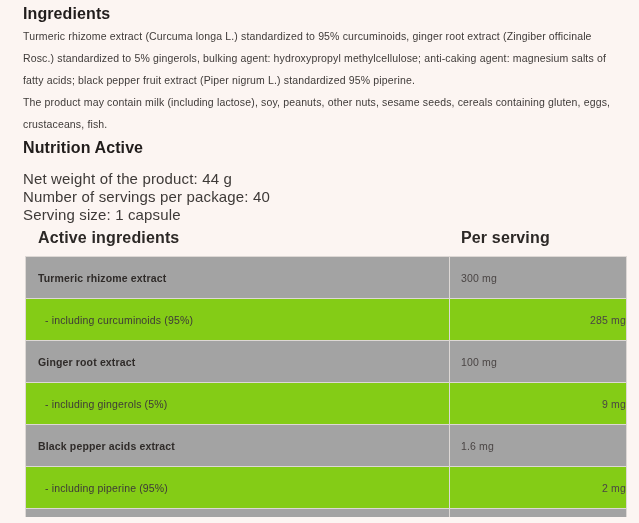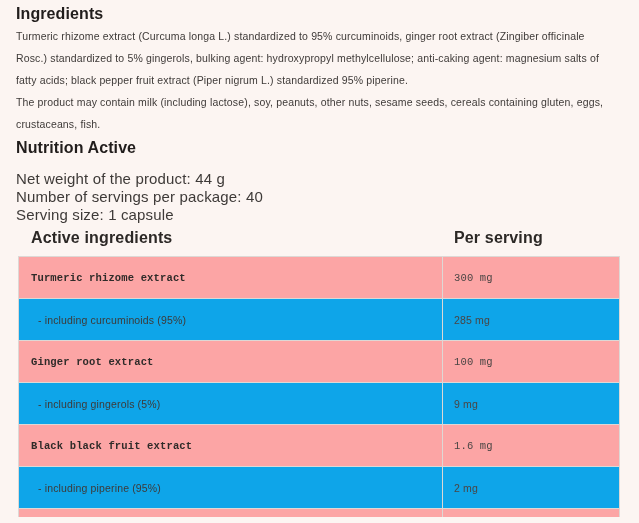--- a/index.html
+++ b/index.html
@@ -8,21 +8,21 @@
   }
   body {
     width: 639px;
     height: 523px;
     overflow: hidden;
     background: #fcf5f2;
     font-family: "Liberation Sans", sans-serif;
     color: #3e3a38;
   }
   .page {
-    padding: 3px 27px 0 16px;
+    padding: 3px 27px 0 23px;
     box-sizing: border-box;
     width: 639px;
   }
   h2.section-title {
     margin: 0;
     font-size: 16px;
     line-height: 21px;
     font-weight: 700;
     color: #211d1c;
     letter-spacing: 0.1px;
@@ -101,22 +101,22 @@
   }
   .nutri-row.row-main .col1 {
     font-weight: 700;
     color: #2f2b29;
   }
   .nutri-row.row-sub .col1 {
     padding-left: 19px;
     font-weight: 400;
     color: #3e3a38;
   }
-  .nutri-row.bg-white { background: #fca5a5; font-family: Liberation Mono, monospace; }
-  .nutri-row.bg-gray  { background: #0ea5e9; }
+  .nutri-row.bg-white { background: #a3a3a3; }
+  .nutri-row.bg-gray  { background: #84cc16; text-align: right; }
   .nutri-row.partial {
     height: 8px;
     border-bottom: none;
   }
   .nutri-row.partial .col1 {
     align-items: flex-start;
   }
 </style>
 </head>
 <body>
@@ -160,21 +160,21 @@
         <div class="col1">Ginger root extract</div>
         <div class="col2">100 mg</div>
       </div>
 
       <div class="nutri-row row-sub bg-gray">
         <div class="col1">- including gingerols (5%)</div>
         <div class="col2">9 mg</div>
       </div>
 
       <div class="nutri-row row-main bg-white">
-        <div class="col1">Black black fruit extract</div>
+        <div class="col1">Black pepper acids extract</div>
         <div class="col2">1.6 mg</div>
       </div>
 
       <div class="nutri-row row-sub bg-gray">
         <div class="col1">- including piperine (95%)</div>
         <div class="col2">2 mg</div>
       </div>
 
       <div class="nutri-row partial bg-white">
         <div class="col1"></div>

